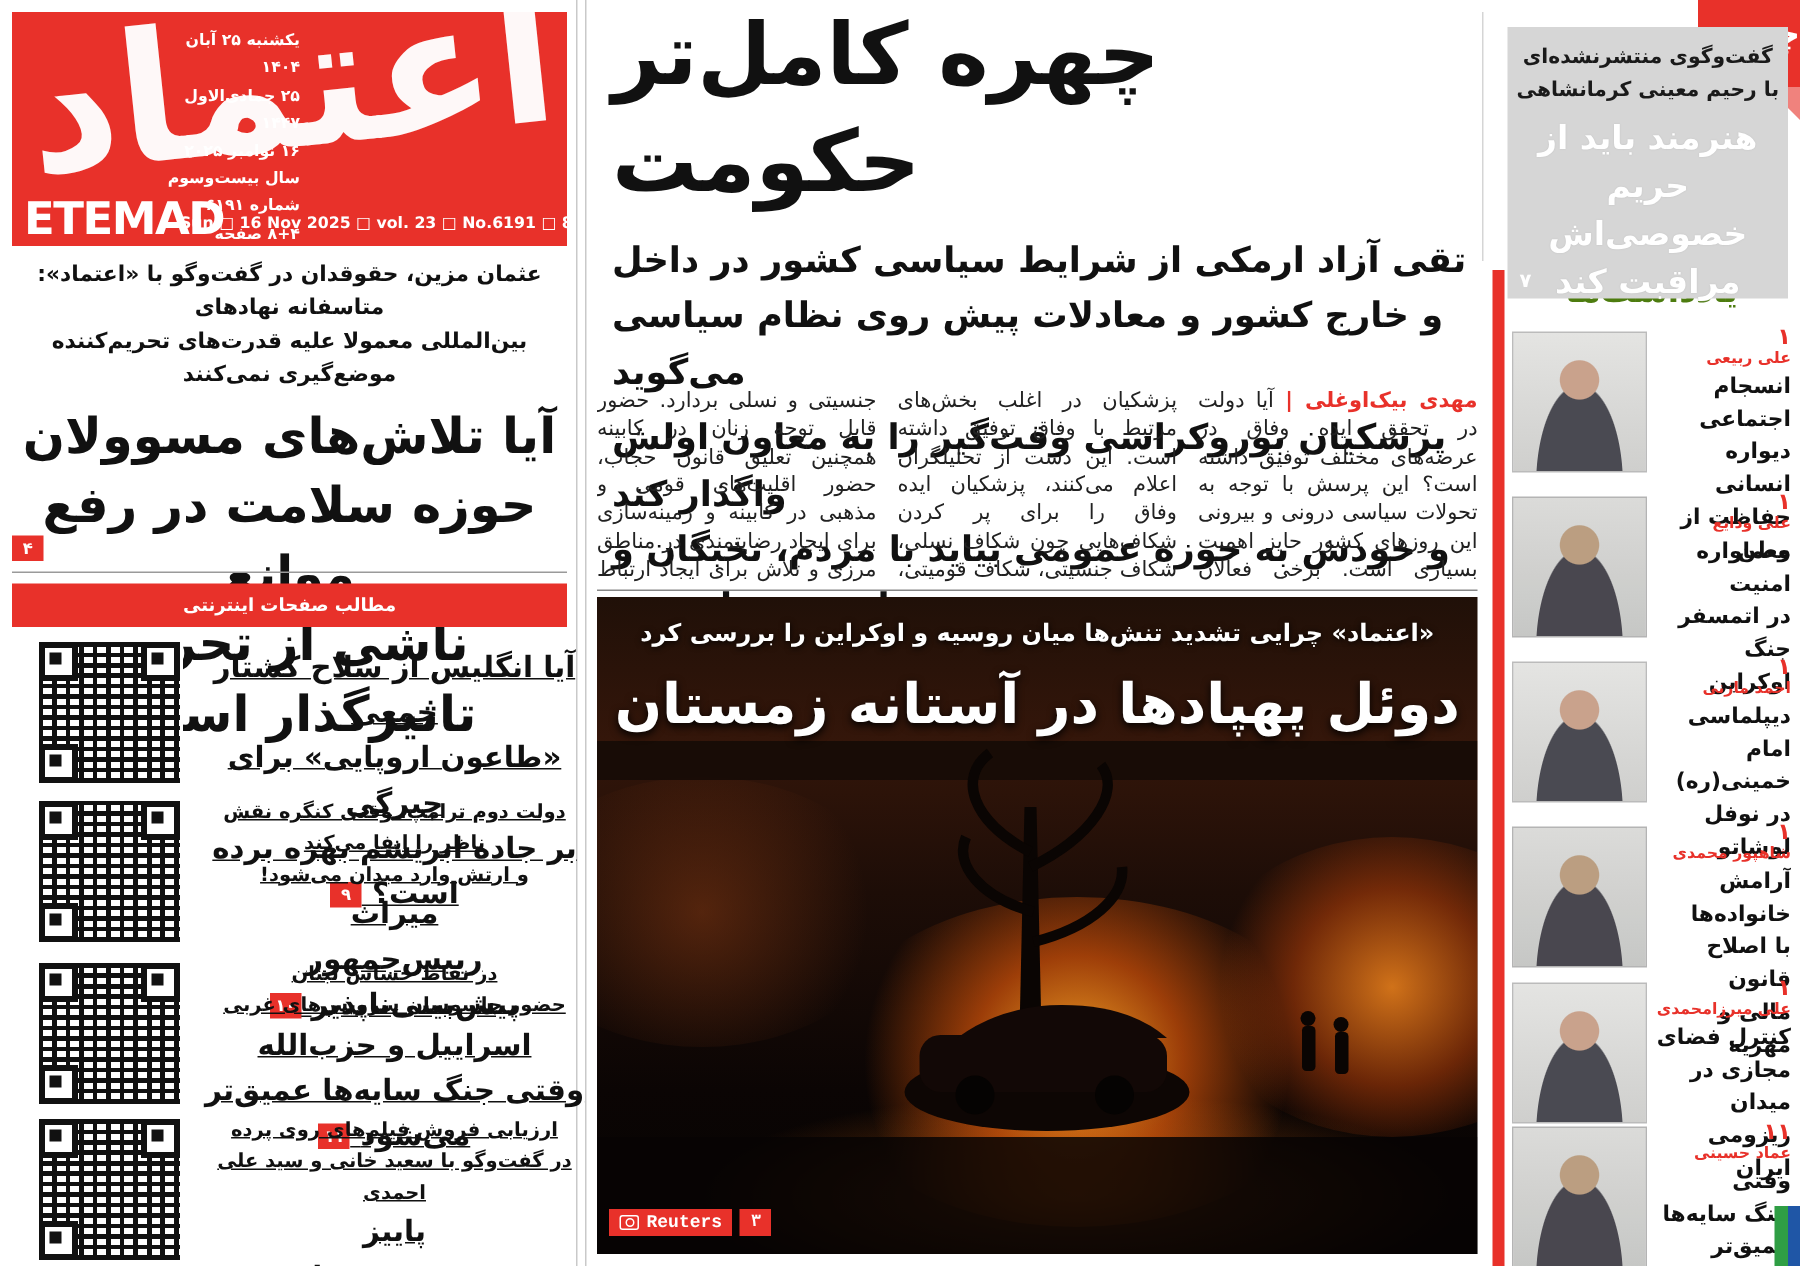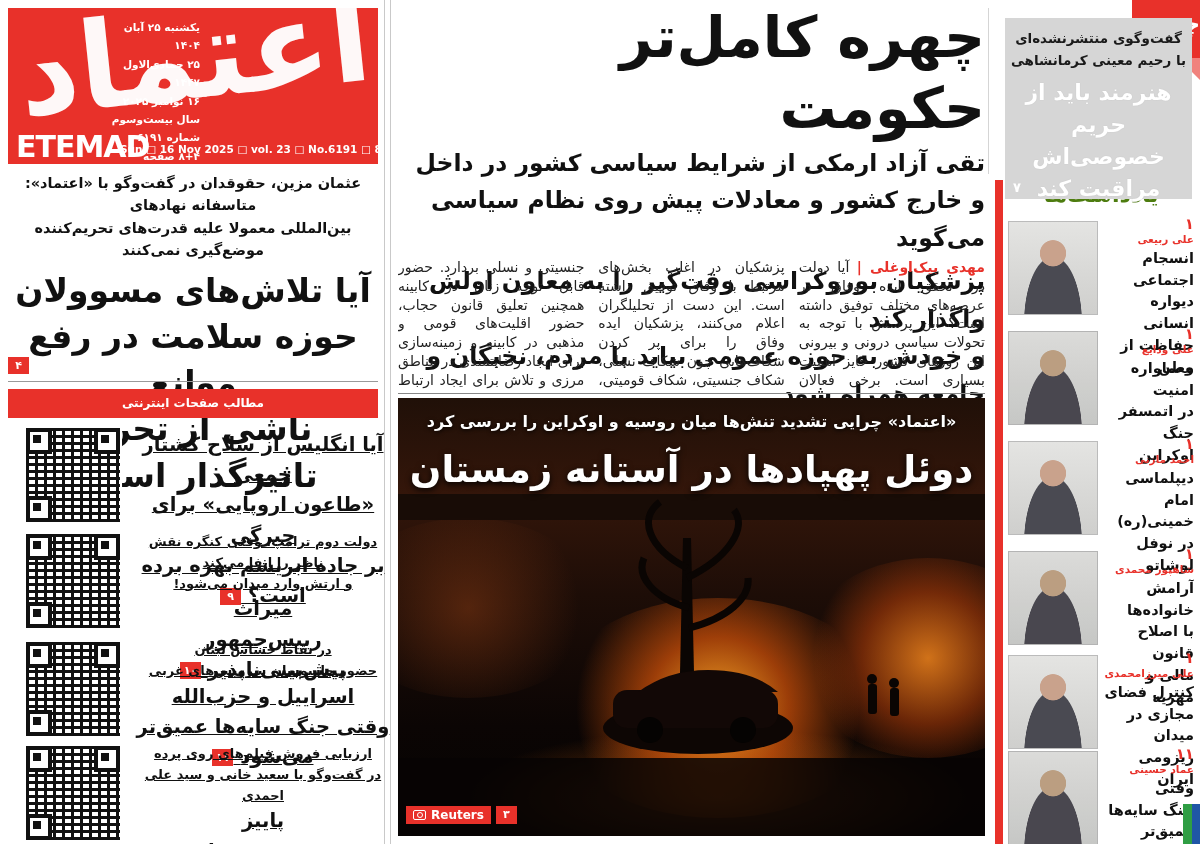--- a/index.html
+++ b/index.html
@@ -42,23 +42,23 @@
       repeating-linear-gradient(0deg,#111 0 3px,transparent 3px 7px),
       repeating-linear-gradient(90deg,#111 0 3px,#fff 3px 6px,transparent 6px 9px);
       background-color:#fff;outline:2px solid #fff;}
   .qr i{position:absolute;width:18px;height:18px;border:4px solid #111;background:#fff;}
   .qr i b{position:absolute;left:3px;top:3px;width:8px;height:8px;background:#111;}
   .qr .c1{left:0;top:0}.qr .c2{right:0;top:0}.qr .c3{left:0;bottom:0}
   .web-text{margin-left:108px;text-align:center;}
   .web-kicker{font-size:13px;font-weight:bold;line-height:1.6;}
   .web-head{font-size:19.5px;font-weight:bold;line-height:1.55;letter-spacing:-.3px;}
   
-  .lead{left:398px;top:0;width:587px;direction:rtl;text-align:right;}
+  .lead{left:408px;top:0;width:587px;direction:rtl;text-align:left;}
   .lead-h1{font-size:57px;font-weight:bold;line-height:1.25;margin-top:2px;letter-spacing:-1px;}
-  .lead-sub{font-size:23.5px;font-weight:bold;line-height:1.6;margin-top:0;letter-spacing:-.3px;}
+  .lead-sub{font-size:23.5px;font-weight:bold;line-height:1.6;margin-top:10px;letter-spacing:-.3px;}
   .lead-body{position:absolute;left:398px;top:258px;width:587px;height:132px;overflow:hidden;
     direction:rtl;display:flex;gap:14px;}
   .bcol{flex:1;font-size:14px;line-height:1.34;text-align:justify;color:#222;}
   .byline{color:#e8312a;font-weight:bold;}
   .readmore{color:#e8312a;font-weight:bold;}
   .lead-rule{left:398px;top:393px;width:587px;border-top:1px solid #888;height:0;}
   
   .photo{left:398px;top:398px;width:587px;height:438px;overflow:hidden;
     background:linear-gradient(180deg,#201008 0%,#34160a 22%,#1d0d07 45%,#0b0504 75%,#050302 100%);}
   .glow{position:absolute;border-radius:50%;}
@@ -68,21 +68,21 @@
       background:radial-gradient(circle,rgba(255,140,30,.8) 0%,rgba(200,70,10,.5) 40%,rgba(120,40,5,0) 70%);}
   .g3{left:-60px;top:120px;width:260px;height:180px;
       background:radial-gradient(circle,rgba(140,60,20,.5) 0%,rgba(60,25,10,0) 70%);}
   .g4{left:60px;top:330px;width:520px;height:140px;
       background:radial-gradient(ellipse,rgba(255,120,20,.5) 0%,rgba(80,30,8,0) 70%);}
   .photo svg{position:absolute;left:0;top:0;}
   .ph-kicker{position:absolute;left:0;top:14px;width:100%;text-align:center;color:#fff;
     font-size:16px;font-weight:bold;direction:rtl;text-shadow:0 1px 4px #000;}
   .ph-head{position:absolute;left:0;top:50px;width:100%;text-align:center;color:#fff;
     font-size:37px;font-weight:bold;direction:rtl;text-shadow:0 2px 6px #000;letter-spacing:-.5px;}
-  .credit{position:absolute;left:8px;bottom:12px;display:flex;gap:5px;}
+  .credit{position:absolute;left:8px;bottom:12px;display:flex;gap:5px;font-family:Liberation Mono, monospace;}
   .credit-tag{background:#e8312a;color:#fff;font-size:12px;font-weight:bold;height:18px;
     line-height:18px;padding:0 7px;display:flex;align-items:center;gap:5px;}
   .cam{display:inline-block;width:11px;height:8px;border:1px solid #fff;border-radius:2px;position:relative;}
   .cam::after{content:"";position:absolute;left:3px;top:1px;width:4px;height:4px;border:1px solid #fff;border-radius:50%;}
   
   .ribbon{left:1132px;top:0;width:68px;height:58px;background:#e8312a;z-index:1;color:#fff;
     font-size:23px;font-weight:bold;text-align:center;line-height:46px;direction:rtl;}
   .ribbon-fold{left:1178px;top:58px;width:0;height:0;z-index:1;
     border-top:22px solid #f0827d;border-left:22px solid transparent;}
   .graybox{left:1005px;top:18px;width:187px;height:181px;background:#d6d6d6;z-index:2;

